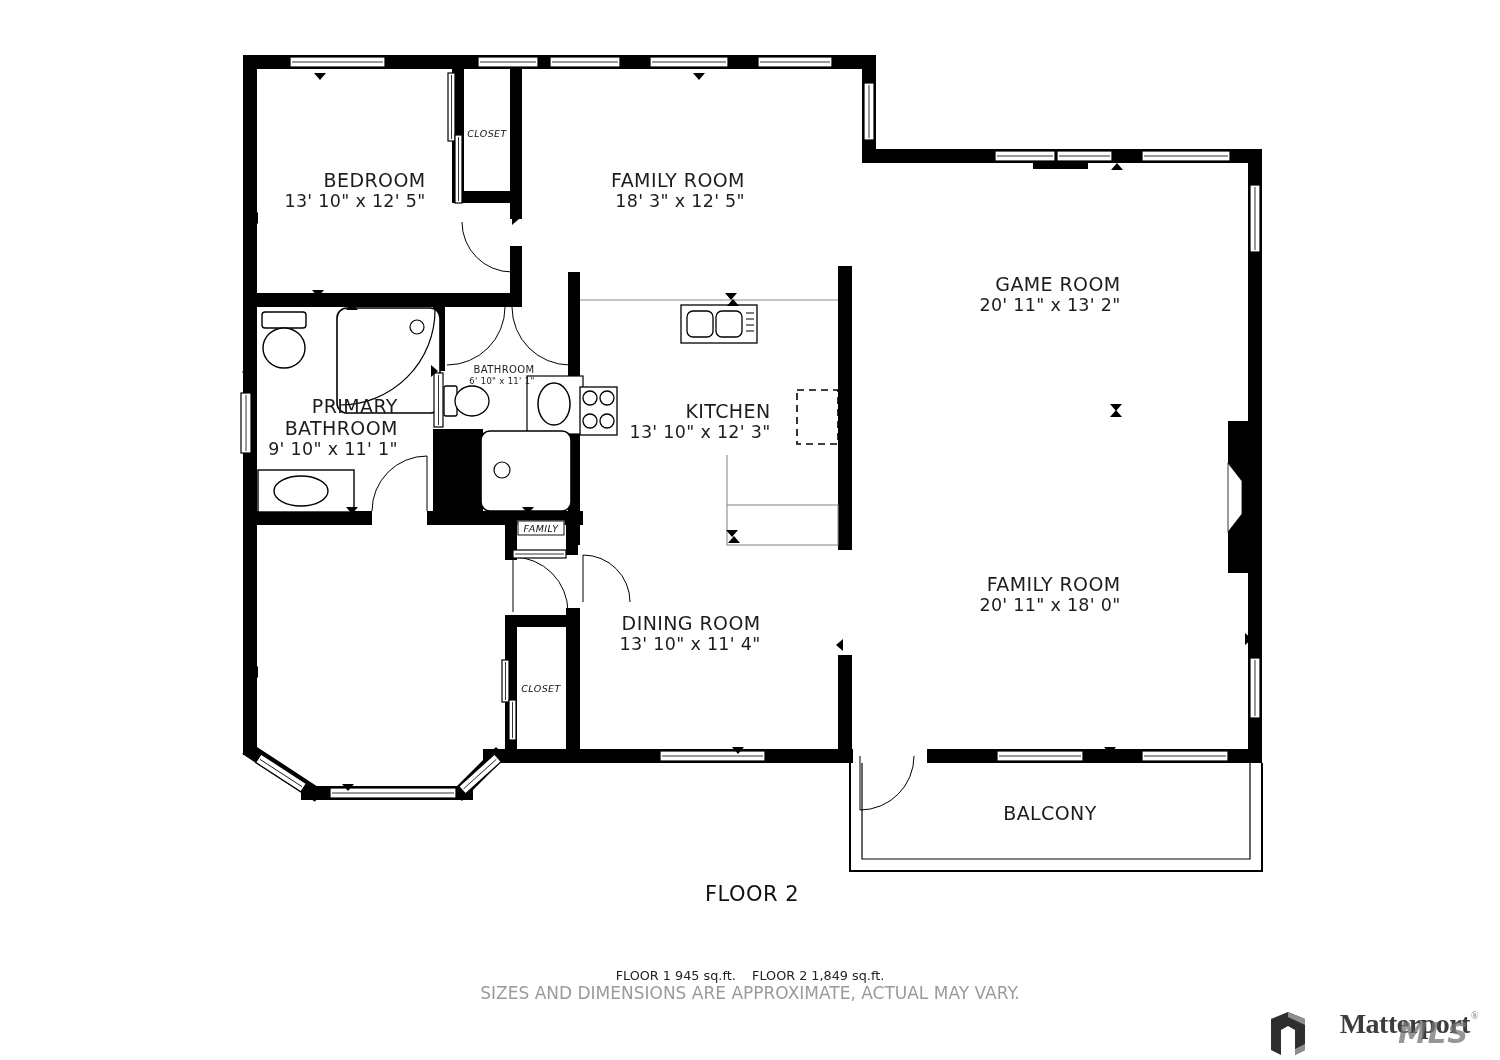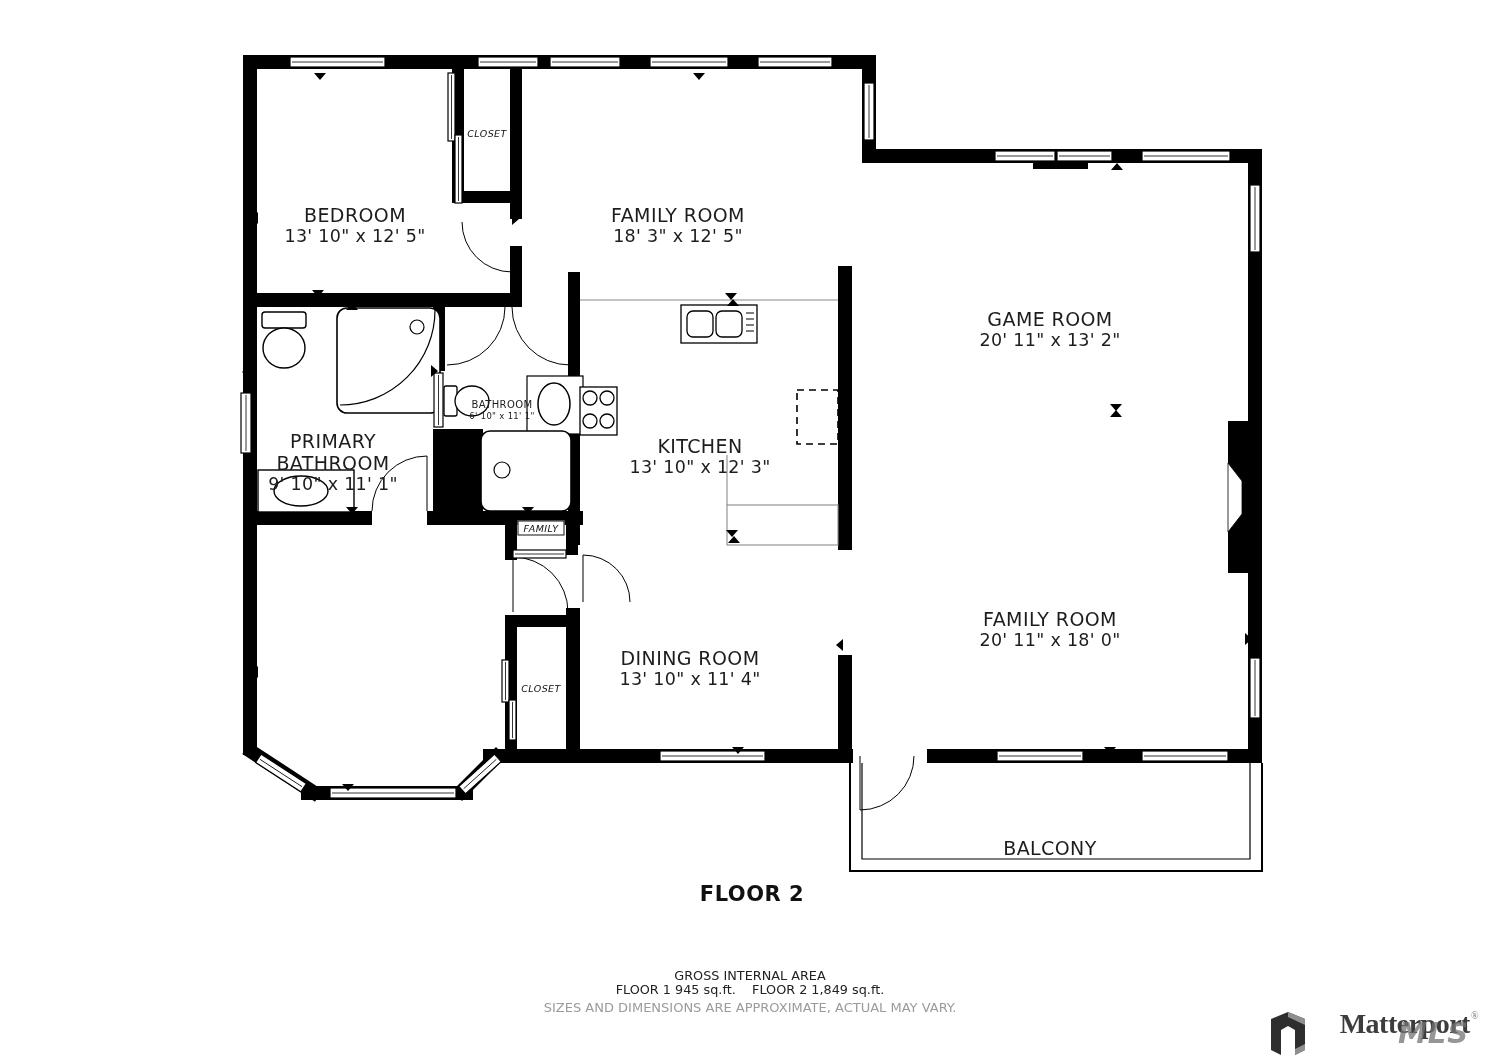--- a/index.html
+++ b/index.html
@@ -1,30 +1,30 @@
 <!DOCTYPE html>
 <html><head>
 <meta charset="utf-8">
 <style>
   html,body{margin:0;padding:0;background:#fff;}
   .stage{position:relative;width:1500px;height:1060px;background:#fff;overflow:hidden;
          font-family:"DejaVu Sans",sans-serif;color:#1d1d1d;}
   .plan-svg{position:absolute;left:0;top:0;}
-  .room-label{position:absolute;transform:translate(-50%,-50%);text-align:center;white-space:nowrap;z-index:5;margin-top:35px;}
+  .room-label{position:absolute;transform:translate(-50%,-50%);text-align:right;white-space:nowrap;z-index:5;}
   .rname{font-size:19px;letter-spacing:.4px;line-height:22px;color:#1d1d1d;}
   .rdims{font-size:17.5px;letter-spacing:.3px;line-height:21px;color:#1d1d1d;}
   .small-label{position:absolute;transform:translate(-50%,-50%);font-size:9.5px;letter-spacing:.4px;
                color:#111;z-index:5;white-space:nowrap;font-style:italic;}
   .boxed{background:#fff;border:1.4px solid #111;padding:1px 5px;}
   .bath-small .rname{font-size:10px;line-height:12px;}
   .bath-small .rdims{font-size:8.5px;line-height:11px;}
-  .floor-label{position:absolute;transform:translate(-50%,-50%);font-size:21px;letter-spacing:.5px;color:#111;z-index:5;font-weight:bold;}
+  .floor-label{position:absolute;transform:translate(-50%,-50%);font-size:21px;letter-spacing:.5px;color:#111;z-index:5;}
   .footer{position:absolute;left:0;top:969px;width:100%;text-align:center;z-index:5;}
   .footer div{font-size:12.8px;line-height:14.4px;color:#222;white-space:pre;}
-  .footer .disclaimer{margin-top:3px;font-size:13px;color:#9b9b9b;}
+  .footer .disclaimer{margin-top:3px;font-size:17px;color:#9b9b9b;}
   .brand{position:absolute;right:22px;top:1008px;display:flex;align-items:center;z-index:6;}
   .brand-text{font-family:Liberation Serif, serif;font-weight:700;font-size:28px;color:#3d3d3d;
               letter-spacing:-.5px;margin-left:10px;}
   .brand-reg{font-size:10px;color:#777;vertical-align:14px;margin-left:1px;font-weight:400;}
   .watermark{position:absolute;left:1398px;top:1016px;font-size:29px;font-weight:700;font-style:italic;
              color:#737373;opacity:.75;z-index:7;letter-spacing:1px;}
 </style>
 </head>
 <body>
 
@@ -277,21 +277,20 @@
     <div class="rname">BALCONY</div>
   </div>
 
   <div class="small-label" style="left:487px;top:133px">CLOSET</div>
   <div class="small-label boxed" style="left:541px;top:528px">FAMILY</div>
   <div class="small-label" style="left:541px;top:688px">CLOSET</div>
 
   <div class="floor-label" style="left:752px;top:894px">FLOOR 2</div>
 
   <div class="footer">
-    <div>GROSS INTERNAL AREA</div>
     <div>FLOOR 1 945 sq.ft.    FLOOR 2 1,849 sq.ft.</div>
     <div class="disclaimer">SIZES AND DIMENSIONS ARE APPROXIMATE, ACTUAL MAY VARY.</div>
   </div>
 
   <span class="watermark">MLS</span>
   <div class="brand">
     <span class="brand-text"><span>Matterport</span><span class="brand-reg">®</span></span>
   </div>
 
 </div>

